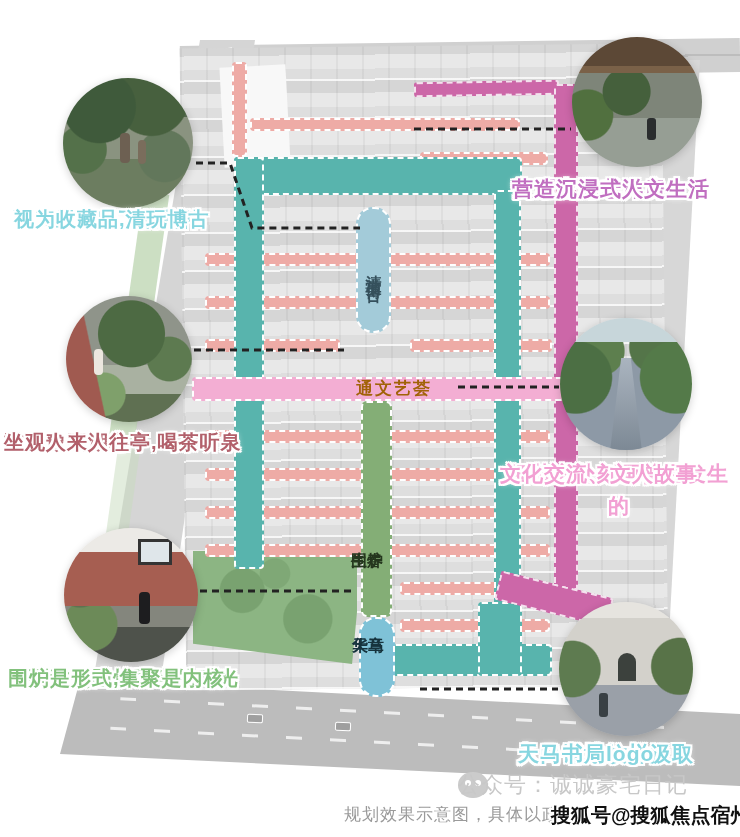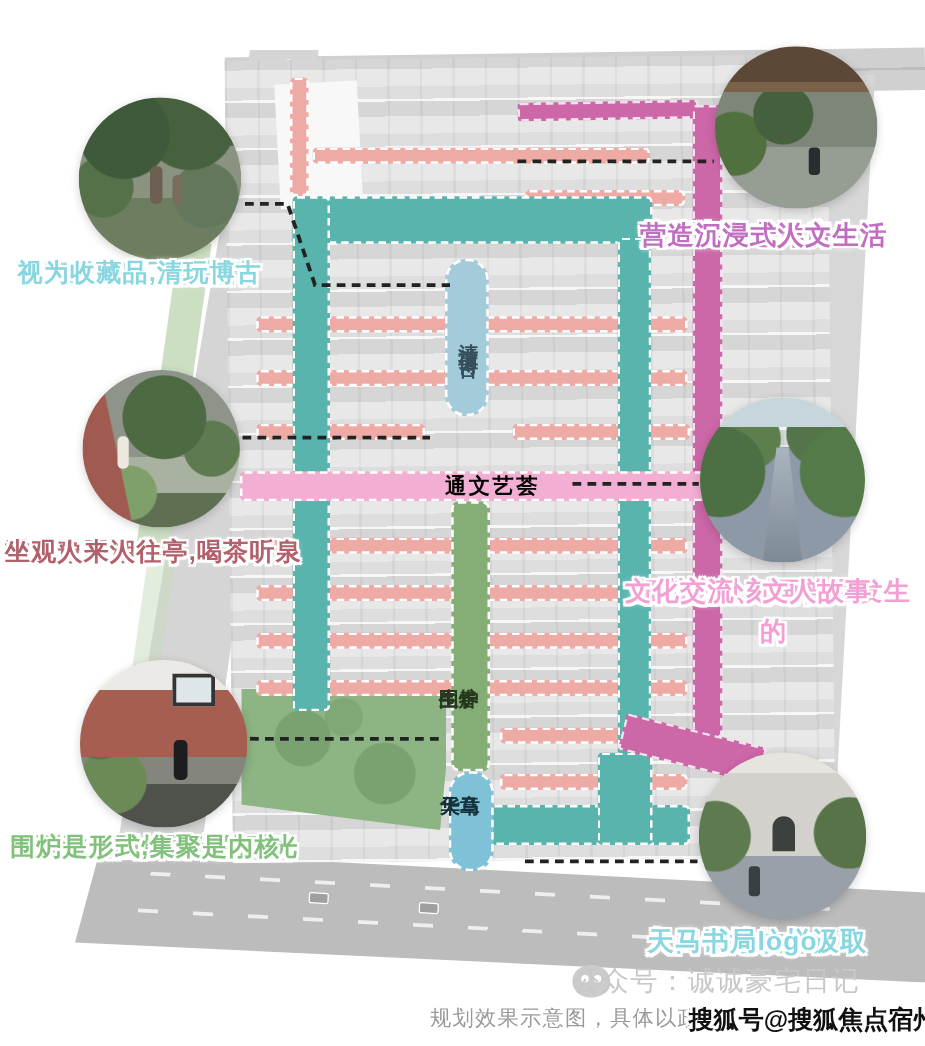--- a/index.html
+++ b/index.html
@@ -112,21 +112,21 @@
   <div class="path-teal" style="left:478px;top:602px;width:44px;height:74px;"></div>
 
   <div class="path-mag" style="left:414px;top:81px;width:145px;height:15px;transform:rotate(-1deg);"></div>
   <div class="path-mag" style="left:554px;top:84px;width:24px;height:506px;"></div>
   <div class="path-mag" style="left:496px;top:584px;width:116px;height:30px;transform:rotate(14deg);"></div>
 
   <div class="zone" style="left: 356px; top: 207px; width: 35px; height: 126px; border-radius: 17px; font-size: 16px; background: rgb(163, 203, 217); color: rgb(53, 80, 92);">
     <div class="vtext">清赏博古</div>
   </div>
   <div class="zone" style="left: 192px; top: 377px; width: 388px; height: 24px; border-radius: 4px; background: rgb(243, 174, 211);"></div>
-  <div class="zlabel" style="left: 356px; top: 378px; font-size: 17px; letter-spacing: 2px; z-index: 6; color: #000000;">通文艺荟</div>
+  <div class="zlabel" style="left: 356px; top: 378px; font-size: 17px; letter-spacing: 2px; z-index: 6; color: #a16207;">通文艺荟</div>
   <div class="zone" style="left: 361px; top: 401px; width: 31px; height: 216px; border-radius: 6px; background: rgb(132, 174, 118);"></div>
   <div class="zlabel" style="left: 351px; top: 551px; width: 52px; font-size: 16px; color: rgb(37, 55, 30);">
     <div>围炉</div>
     <div>生春</div>
   </div>
   <div class="zone" style="left: 359px; top: 617px; width: 36px; height: 80px; border-radius: 17px; background: rgb(127, 194, 215);"></div>
   <div class="zlabel" style="left: 352px; top: 636px; width: 50px; font-size: 16px; color: rgb(22, 51, 61);">
     <div>天马</div>
     <div>华章</div>
   </div>

